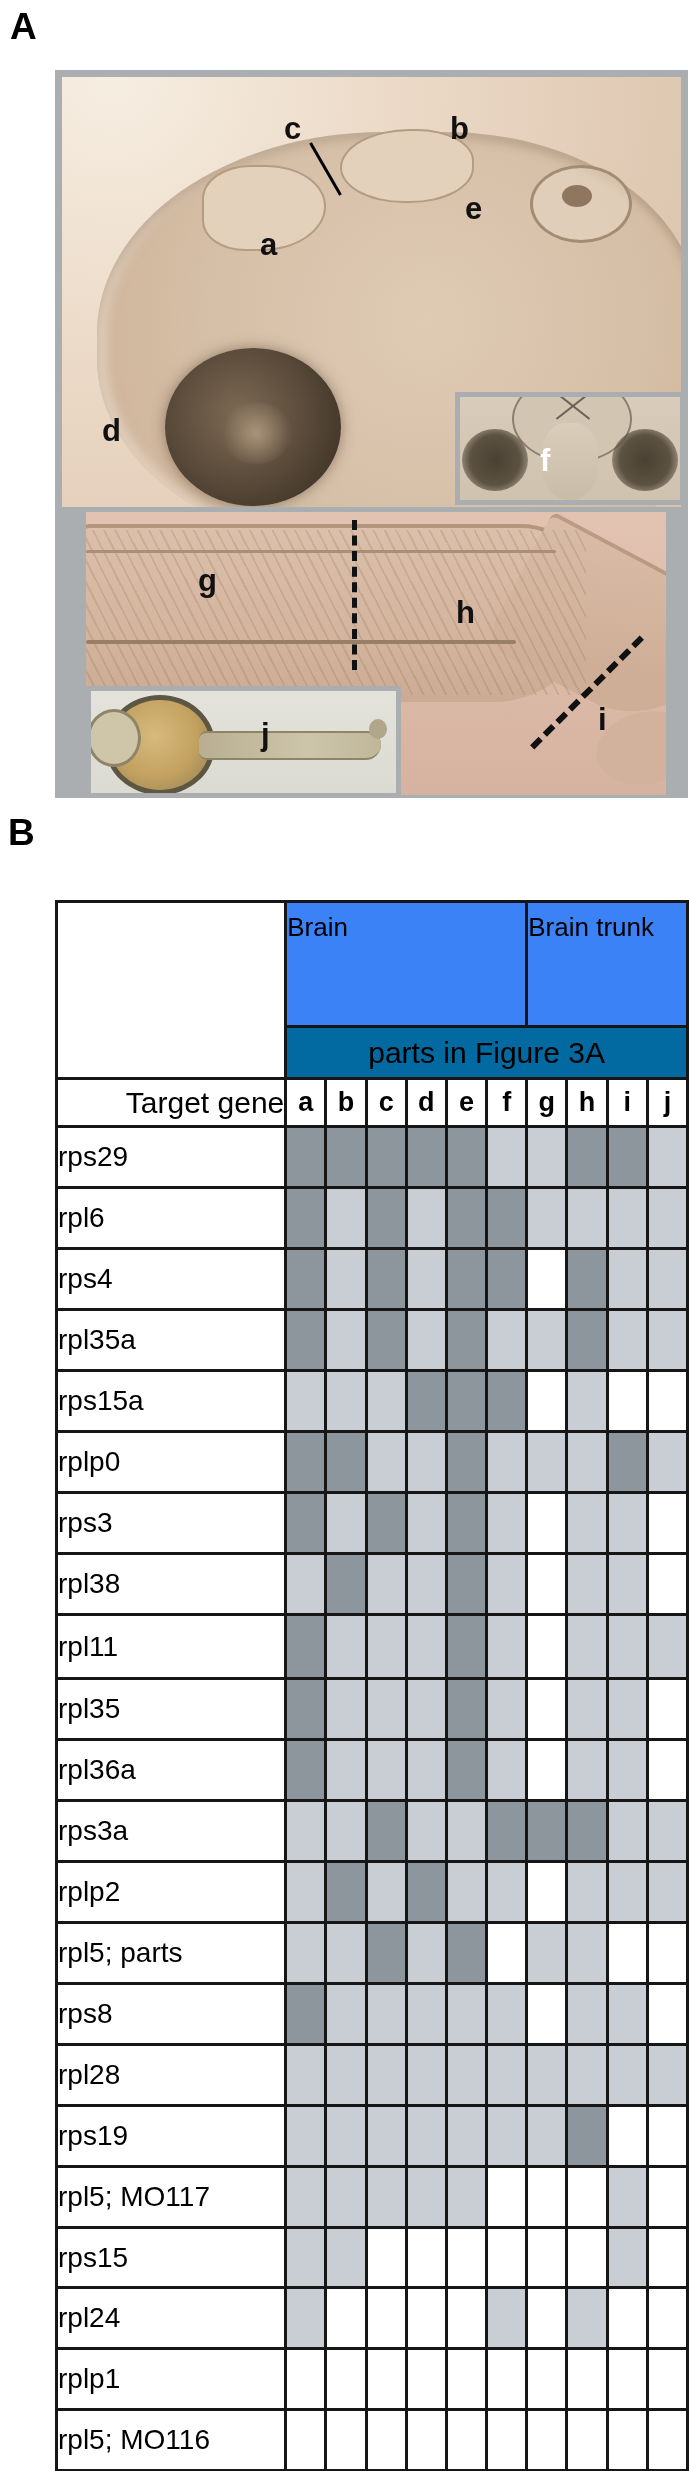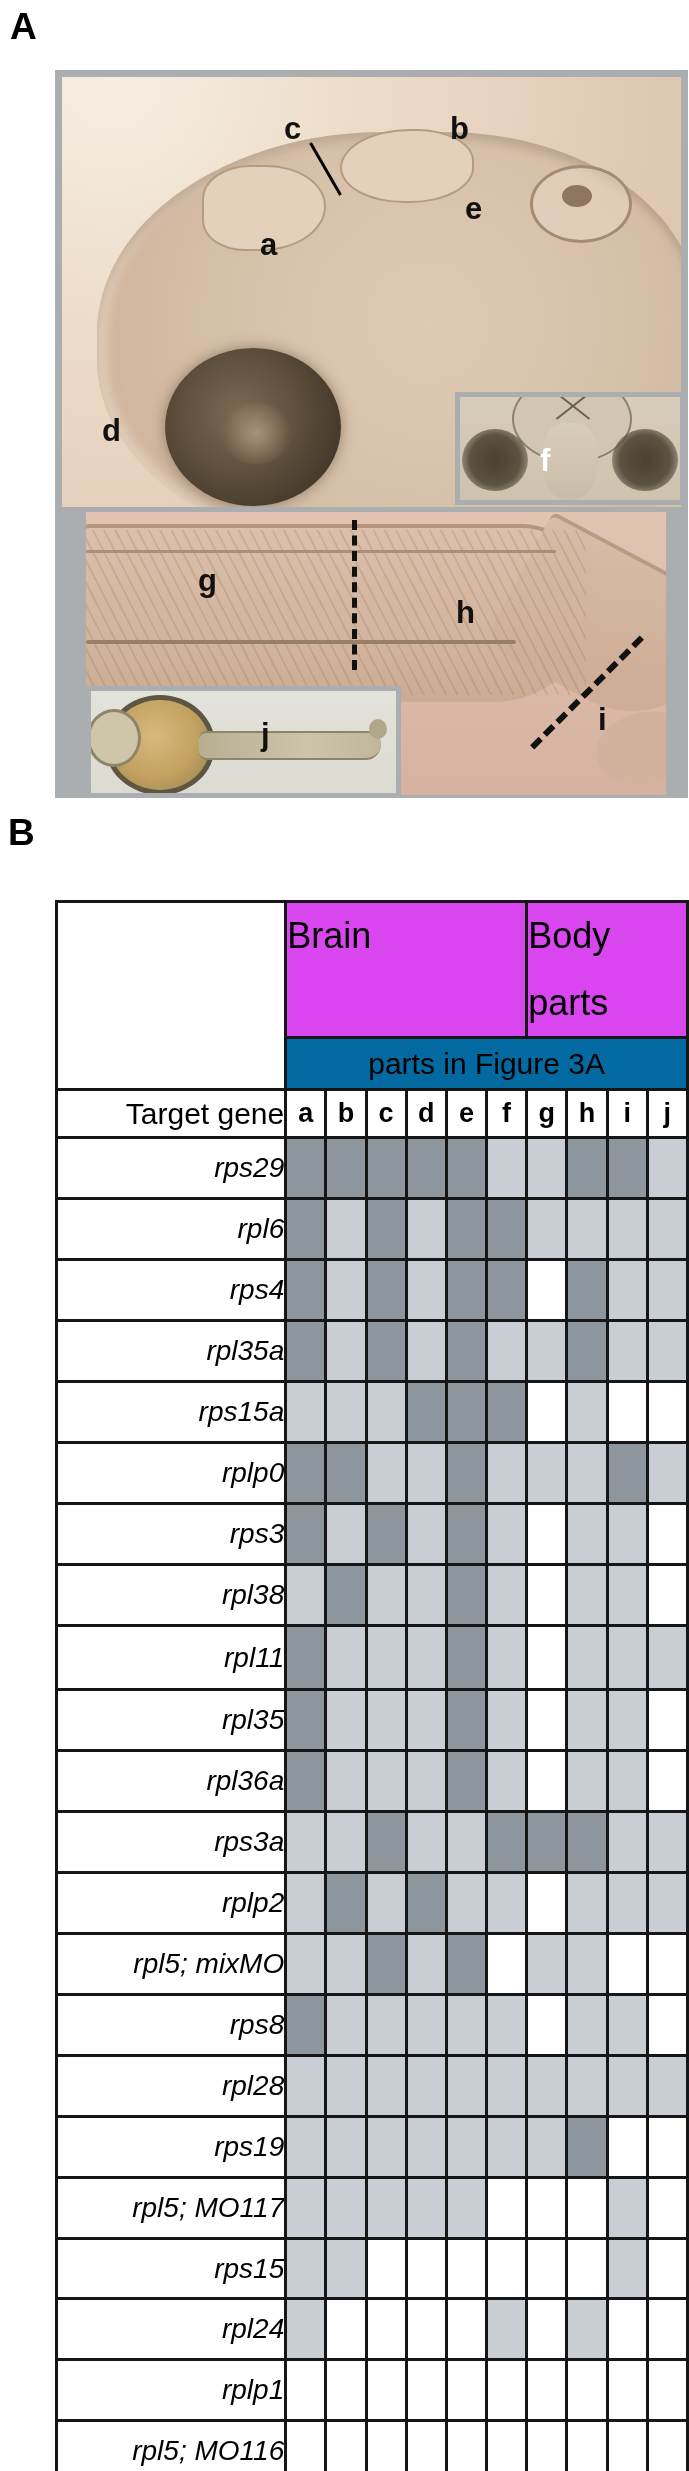--- a/index.html
+++ b/index.html
@@ -74,26 +74,26 @@
     background:#cfc5a9;border:3px solid #8e8468;}
   .j-tail{position:absolute;left:108px;top:40px;width:182px;height:25px;
     border-radius:8px 14px 16px 8px;background:linear-gradient(90deg,#b9ae92,#cdc5aa 60%,#c0b79b);
     border-top:2px solid #8e8468;border-bottom:2px solid #8e8468;}
   .j-tip{position:absolute;left:278px;top:28px;width:18px;height:20px;border-radius:50%;
     background:#b0a68a;}
   
   #geneTable{position:absolute;left:55px;top:900px;border-collapse:collapse;table-layout:fixed;}
   #geneTable td{border:3px solid #161616;padding:0;overflow:hidden;}
   td.hdr-corner{background:#fff;}
-  td.hdr-region{background:#d946ef;vertical-align:top;font-size:36px;color:#000;
+  td.hdr-region{background:#3b82f6;vertical-align:top;font-size:26px;color:#000;
     padding:6px 0 0 14px;line-height:1.85;}
   td.hdr-parts{background:#0369a1;text-align:center;font-size:30px;padding:4px 0;}
   td.hdr-target{background:#fff;text-align:right;font-size:30px;}
   td.hdr-letter{background:#fff;text-align:center;font-size:27px;font-weight:bold;}
-  td.gene-name{background:#fff;text-align:right;font-size:28px;font-style:italic;color:#000;}
+  td.gene-name{background:#fff;text-align:left;font-size:28px;color:#000;}
   td.cell-dark{background:#8d969d;}
   td.cell-light{background:#c9ced4;}
   td.cell-white{background:#ffffff;}
 </style>
 </head>
 <body>
 
 <div class="panel-letter" style="left:10px;top:6px;">A</div>
 
 <div id="figureA">
@@ -151,21 +151,21 @@
 
 <table id="geneTable">
   <colgroup>
     <col style="width:230px;">
     <col span="10" style="width:40.3px;">
   </colgroup>
   <tbody>
     <tr style="height:125px;">
       <td class="hdr-corner" rowspan="2"></td>
       <td class="hdr-region" colspan="6">Brain</td>
-      <td class="hdr-region" colspan="4">Body parts</td>
+      <td class="hdr-region" colspan="4">Brain trunk</td>
     </tr>
     <tr style="height:52px;">
       <td class="hdr-parts" colspan="10">parts in Figure 3A</td>
     </tr>
     <tr style="height:48px;" id="lettersRow">
       <td class="hdr-target">Target gene</td>
     <td class="hdr-letter">a</td>
         <td class="hdr-letter">b</td>
         <td class="hdr-letter">c</td>
         <td class="hdr-letter">d</td>
@@ -339,21 +339,21 @@
         <td class="cell-light"></td>
         <td class="cell-dark"></td>
         <td class="cell-light"></td>
         <td class="cell-light"></td>
         <td class="cell-white"></td>
         <td class="cell-light"></td>
         <td class="cell-light"></td>
         <td class="cell-light"></td>
       </tr>
       <tr style="height: 61px;">
-        <td class="gene-name">rpl5; mixMO</td>
+        <td class="gene-name">rpl5; parts</td>
         <td class="cell-light"></td>
         <td class="cell-light"></td>
         <td class="cell-dark"></td>
         <td class="cell-light"></td>
         <td class="cell-dark"></td>
         <td class="cell-white"></td>
         <td class="cell-light"></td>
         <td class="cell-light"></td>
         <td class="cell-white"></td>
         <td class="cell-white"></td>

